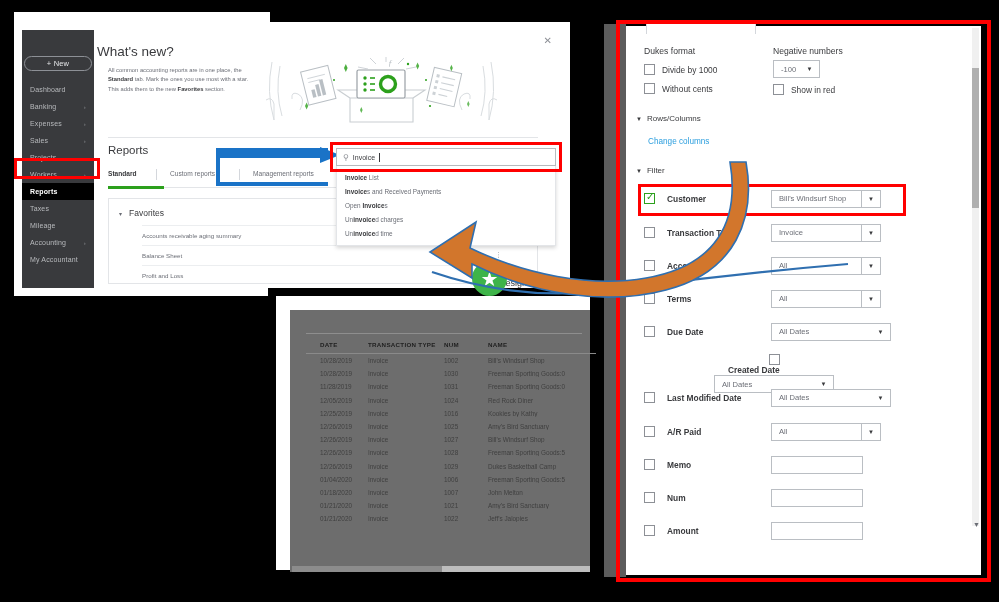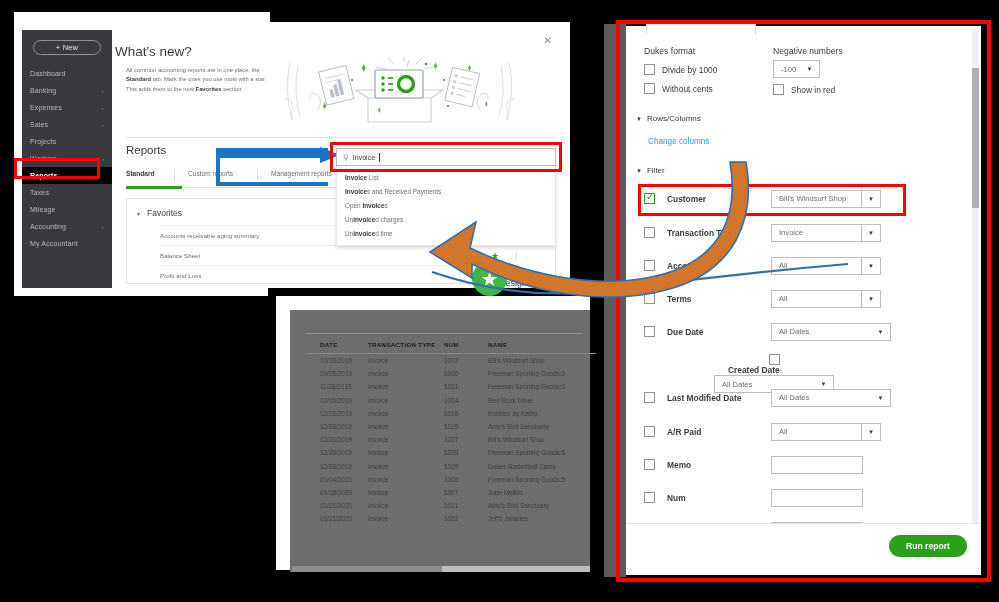--- a/index.html
+++ b/index.html
@@ -18,23 +18,23 @@
   
   #tl-outerwhite { left: 14px; top: 12px; width: 256px; height: 20px; background:#fff; }
   #tl-window {
     left: 14px; top: 22px; width: 556px; height: 274px;
     background: #fff; border: 8px solid #ffffff;
   }
   #tl-inner { position:absolute; left:0; top:0; width: 540px; height: 258px; background:#fff; display:flex; }
 
   
   #sidebar {
-    width: 90px; height: 100%;
+    width: 72px; height: 100%;
     background: #393a3d; color: #c6c8ca;
-    font-size: 7px; padding-top: 6px;
+    font-size: 7px; padding-top: 22px;
     position: relative;
   }
   #new-btn {
     margin: 4px auto 10px auto; width: 68px; height: 15px;
     border: 1px solid #8d9096; border-radius: 8px;
     color: #e5e6e8; font-size: 7.5px;
     display: flex; align-items: center; justify-content: center;
     letter-spacing: .2px;
   }
   .nav-item {
@@ -688,23 +688,20 @@
             <div class="plain-input" style="width: 92px;"></div>
           </div>
         </div>
       </div>
     <div id="cust-red"></div>
 
     <div id="r-vtrack"></div>
     <div id="r-vthumb"></div>
     <div id="r-vcaret">▼</div>
 
-    <div id="r-footer">
-      <div id="run-report">Run report</div>
-    </div>
   </div>
 
   <div class="abs" id="r-red"></div>
 
   <svg id="orange-arrow" width="330" height="150" viewBox="0 0 330 150">
     <path d="M318 4 C 322 60, 300 104, 232 116 C 176 126, 110 112, 58 86" stroke="#2f6fb0" stroke-width="2.4" fill="none" stroke-linecap="round" transform="translate(0,0)" opacity="0"></path>
     <path d="M310 2 C 320 62, 296 106, 226 118 C 170 128, 104 114, 50 88 L 56 62 L 10 92 L 52 118 L 52 104
              C 112 134, 186 146, 246 130 C 316 112, 336 58, 326 2 Z" fill="#d2762c" stroke="#2f6fb0" stroke-width="1.6"></path>
   </svg>
 

